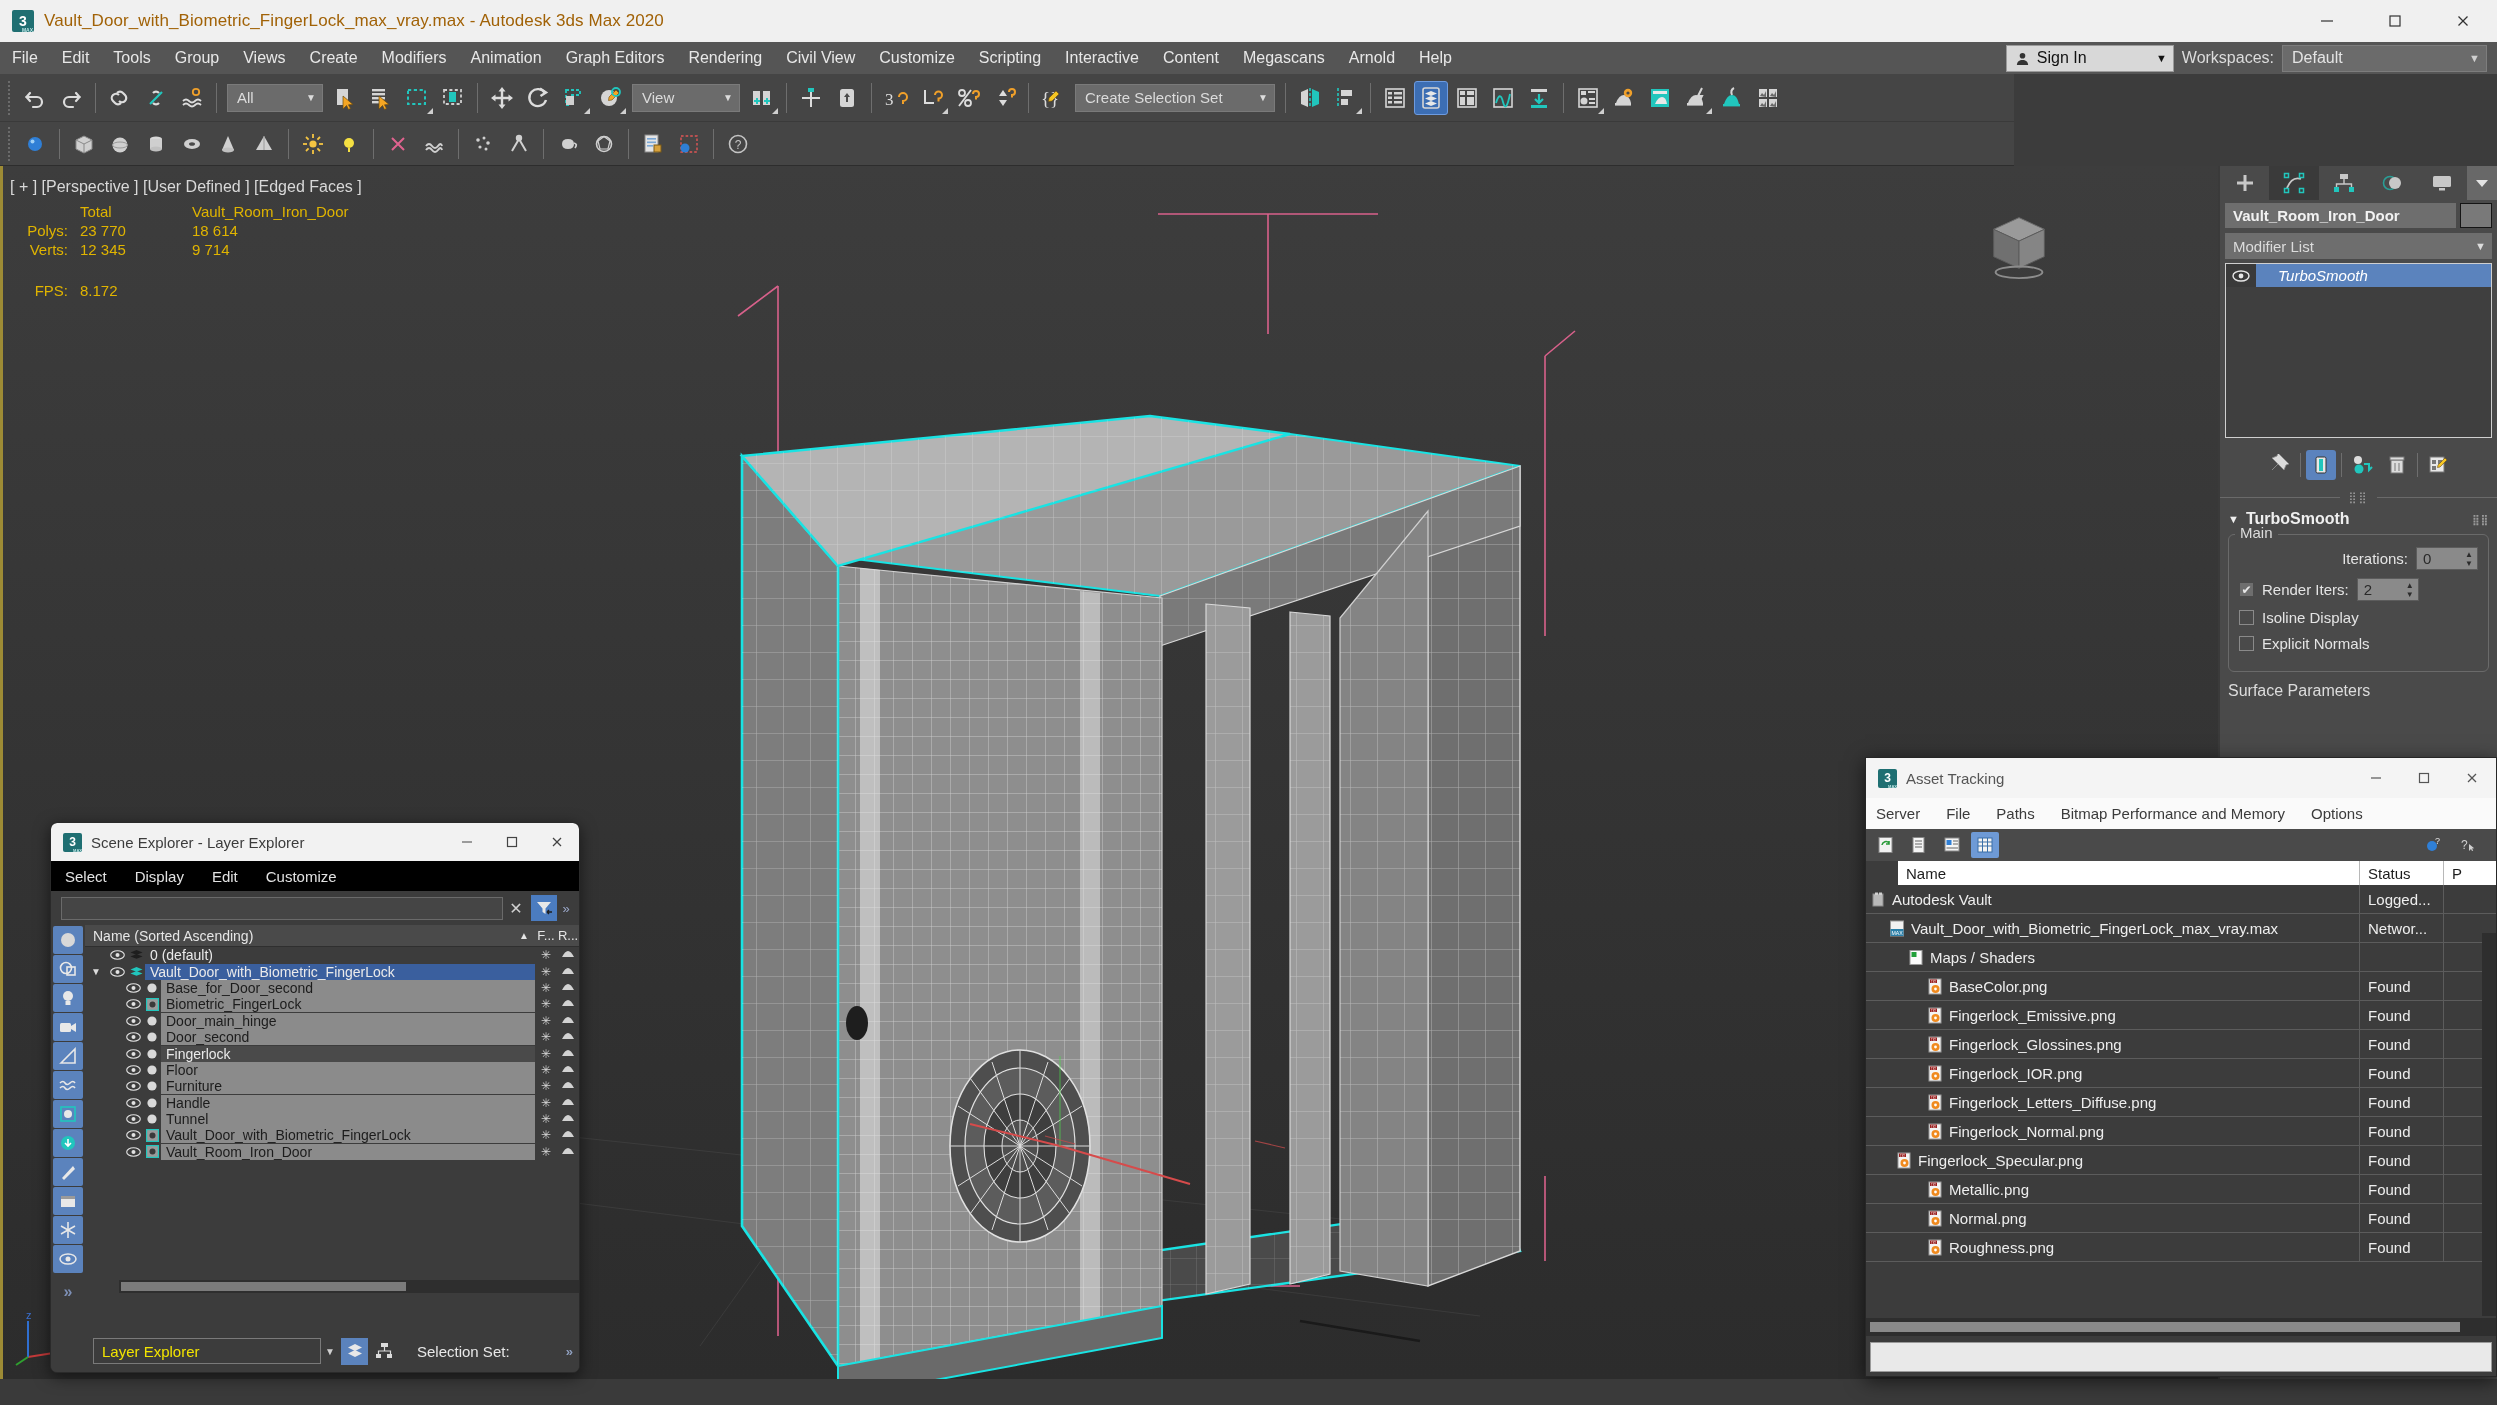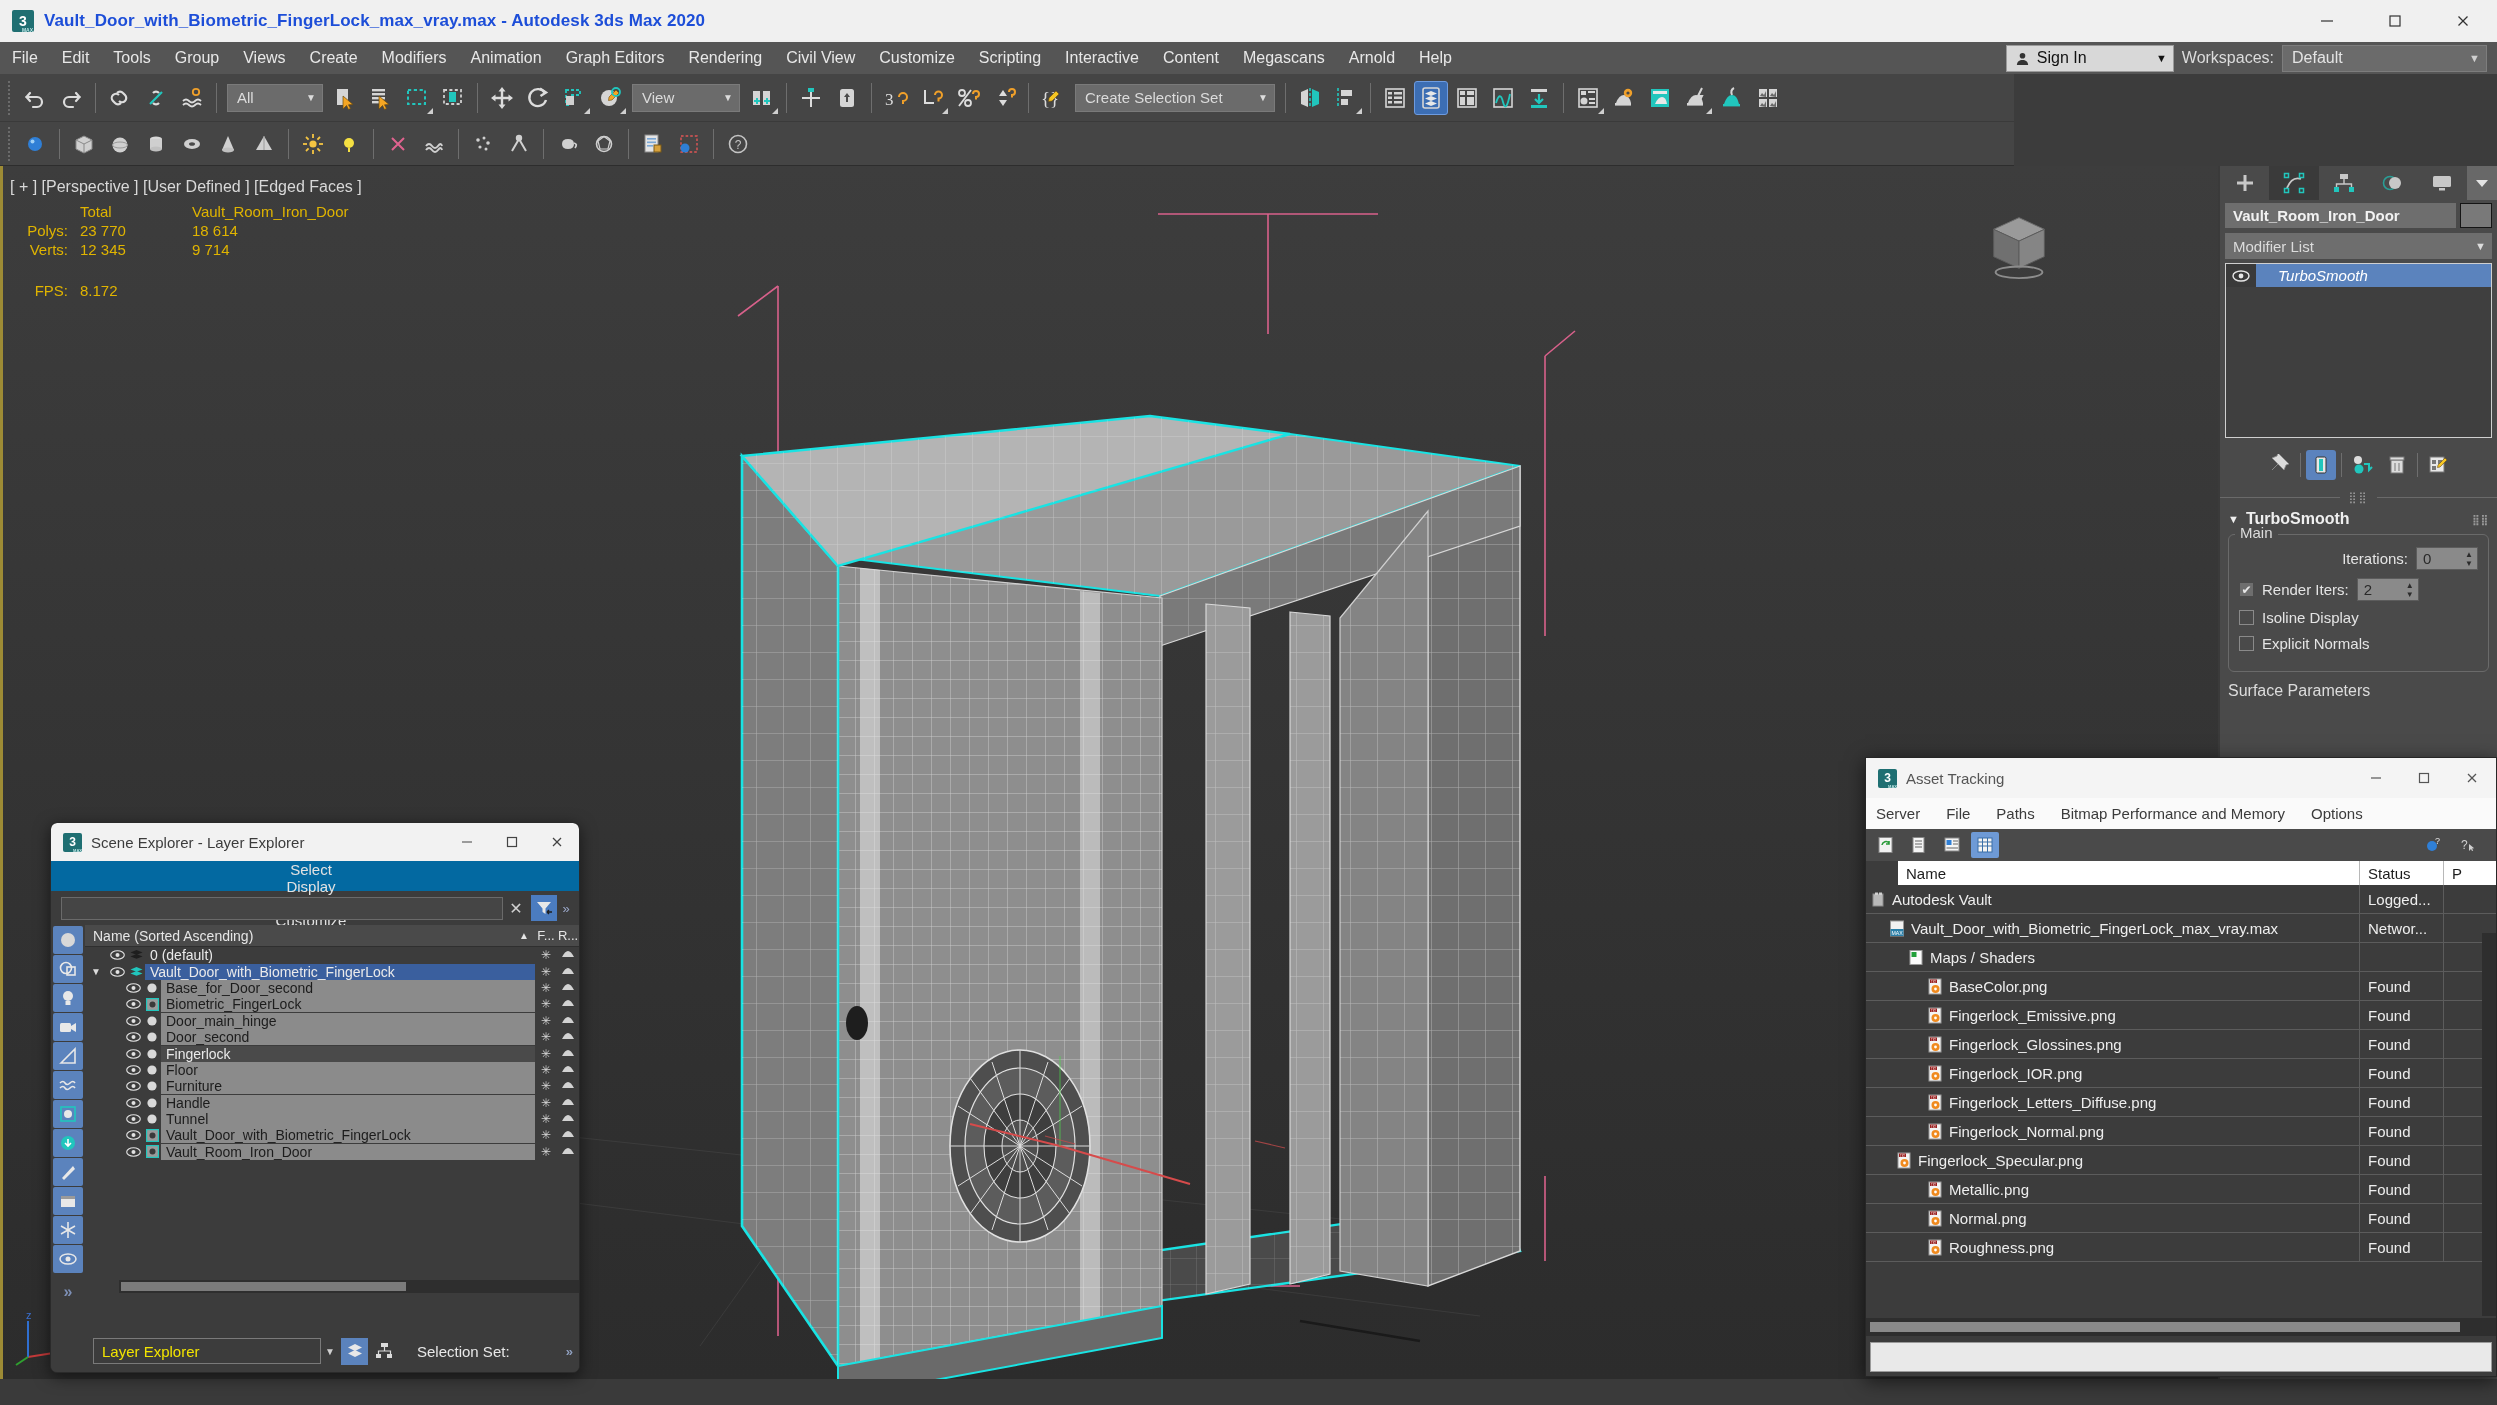--- a/index.html
+++ b/index.html
@@ -19,21 +19,21 @@
   .tb-icon {
     width: 22px; height: 22px; margin-left: 12px; margin-right: 10px;
     background: #1f6f72; border-radius: 2px; color: #fff;
     font-size: 14px; font-weight: bold; line-height: 22px; text-align: center;
     position: relative;
   }
   .tb-icon::after {
     content: "MAX"; position: absolute; right: 1px; bottom: -1px;
     font-size: 5px; font-weight: bold; color: #bfe7e6; line-height: 5px;
   }
-  .tb-title { font-size: 17px; color: #1d4ed8; letter-spacing: .1px; font-weight: bold; }
+  .tb-title { font-size: 17px; color: #a16207; letter-spacing: .1px; }
   .tb-btns { margin-left: auto; display: flex; height: 42px; }
   .tb-btn {
     width: 68px; height: 42px; display: flex; align-items: center; justify-content: center;
     color: #333; font-size: 17px;
   }
   .tb-btn svg { display: block; }
 
   
   .menubar {
     position: absolute; left: 0; top: 42px; width: 2497px; height: 32px;
@@ -132,21 +132,21 @@
     width: 19px; height: 19px; margin: 0 9px 0 12px; background: #1f6f72; border-radius: 2px;
     color: #fff; font-size: 12px; font-weight: bold; text-align: center; line-height: 19px;
     position: relative;
   }
   .se-title .ic::after {
     content:"MAX"; position:absolute; right:0; bottom:-1px; font-size:4px; color:#bfe7e6; line-height:4px;
   }
   .se-title .t { font-size: 15px; color: #3c3c3c; }
   .se-title .wb { margin-left: auto; display: flex; }
   .se-title .wbtn { width: 45px; height: 38px; display:flex; align-items:center; justify-content:center; color:#444; }
-  .se-menu { height: 30px; display: flex; align-items: center; padding-left: 20px; background: #0369a1; flex-direction: column; }
+  .se-menu { height: 30px; display: flex; align-items: center; padding-left: 14px; background: #000000; }
   .se-menu span { font-size: 15px; color: #e2e2e2; margin-right: 28px; }
   .se-search { height: 34px; display: flex; align-items: center; padding: 0 4px 0 10px; }
   .se-search .fld {
     flex: 1; height: 23px; background: #454545; border: 1px solid #6a6a6a;
   }
   .se-search .x { width: 26px; text-align: center; color: #cfcfcf; font-size: 16px; }
   .se-search .fbtn {
     width: 26px; height: 26px; background: #4b7cc0; display:flex; align-items:center; justify-content:center;
     margin-left: 2px;
   }

